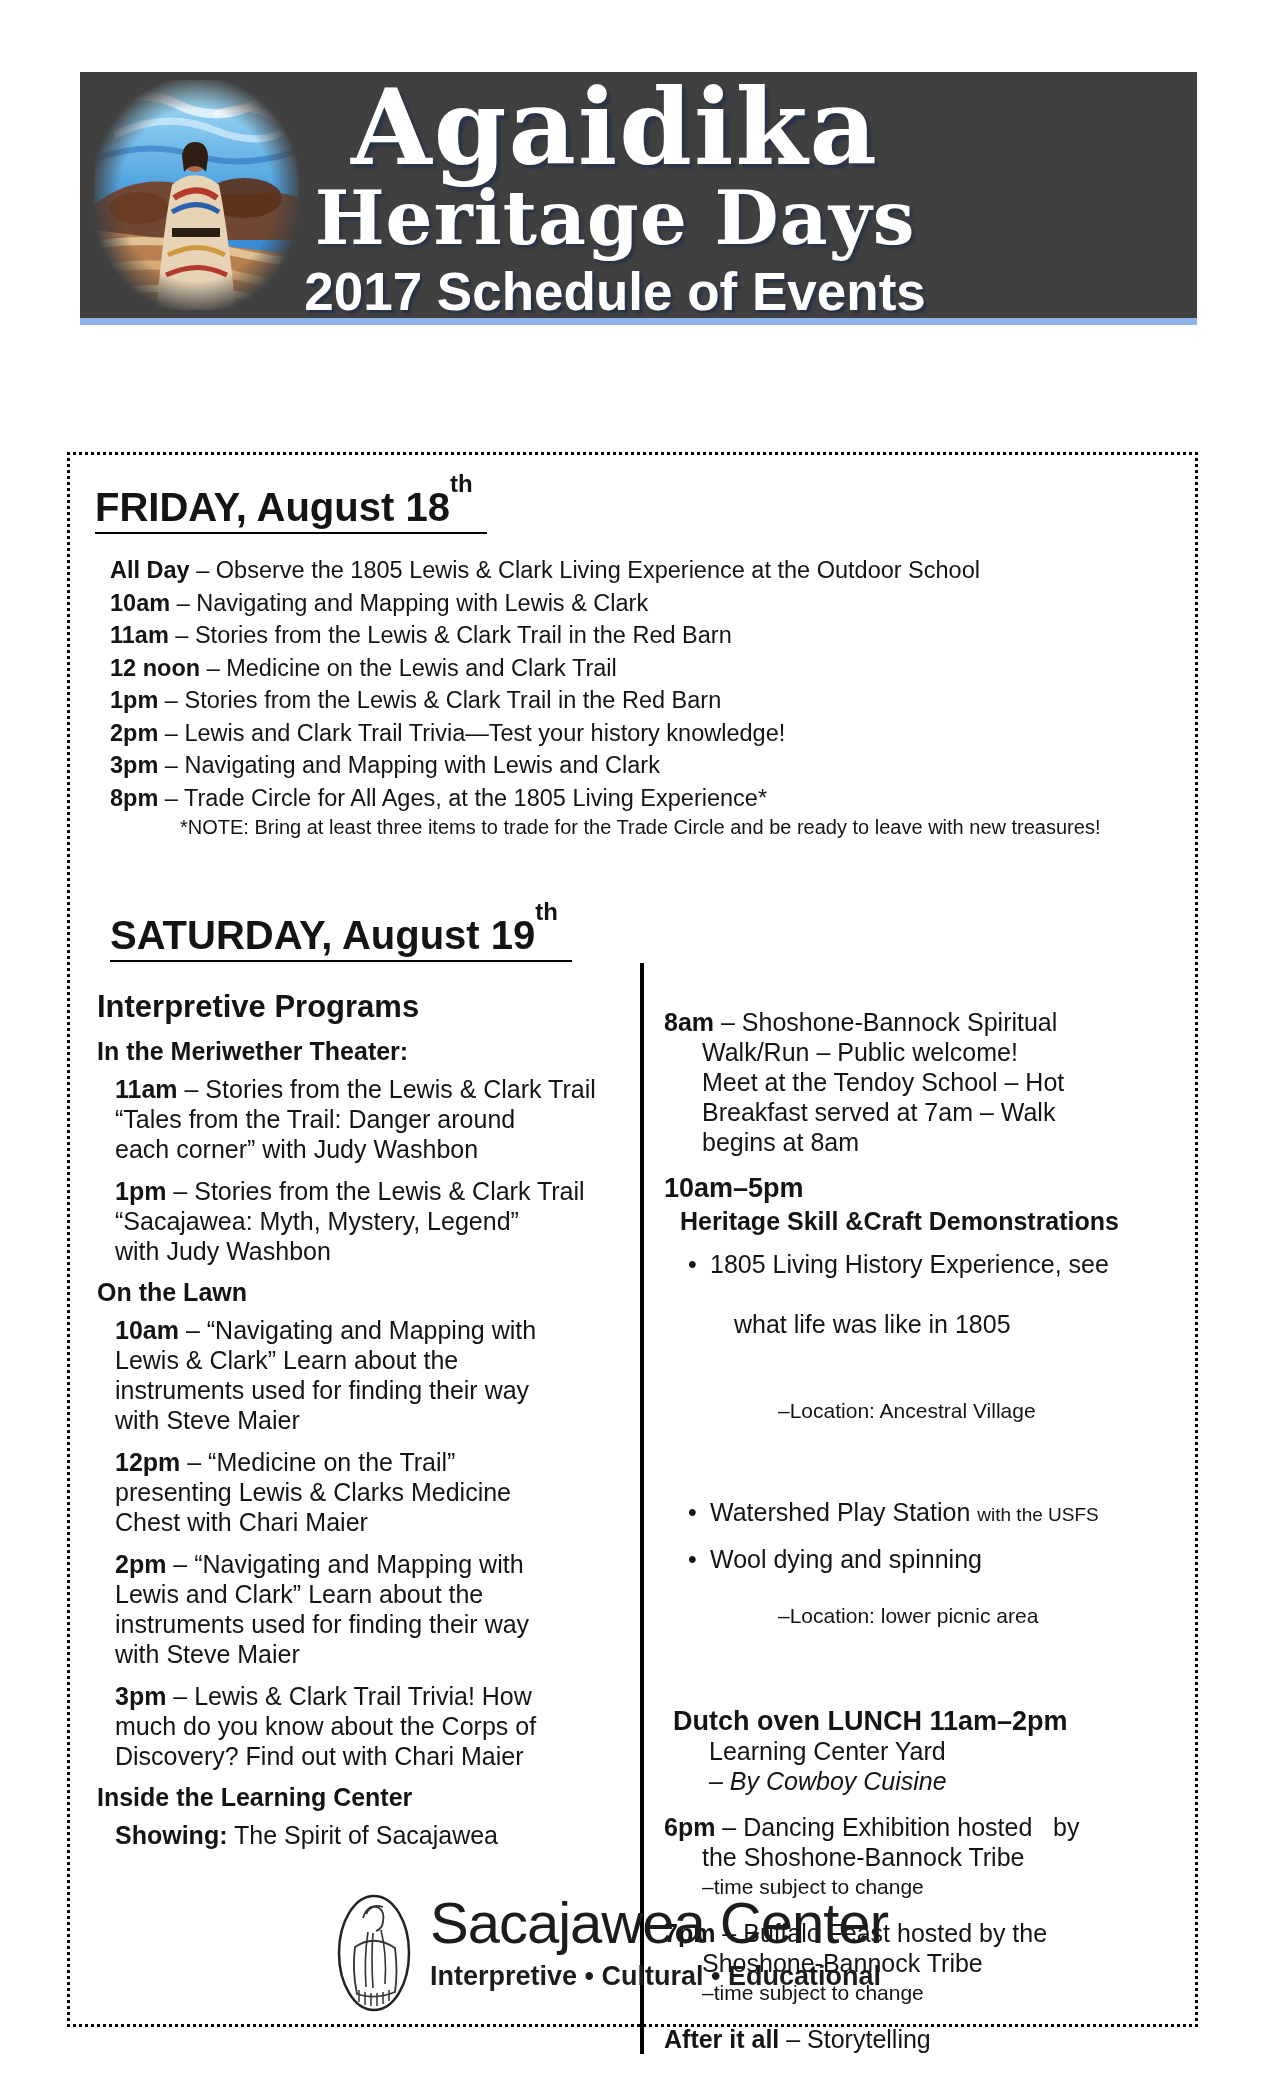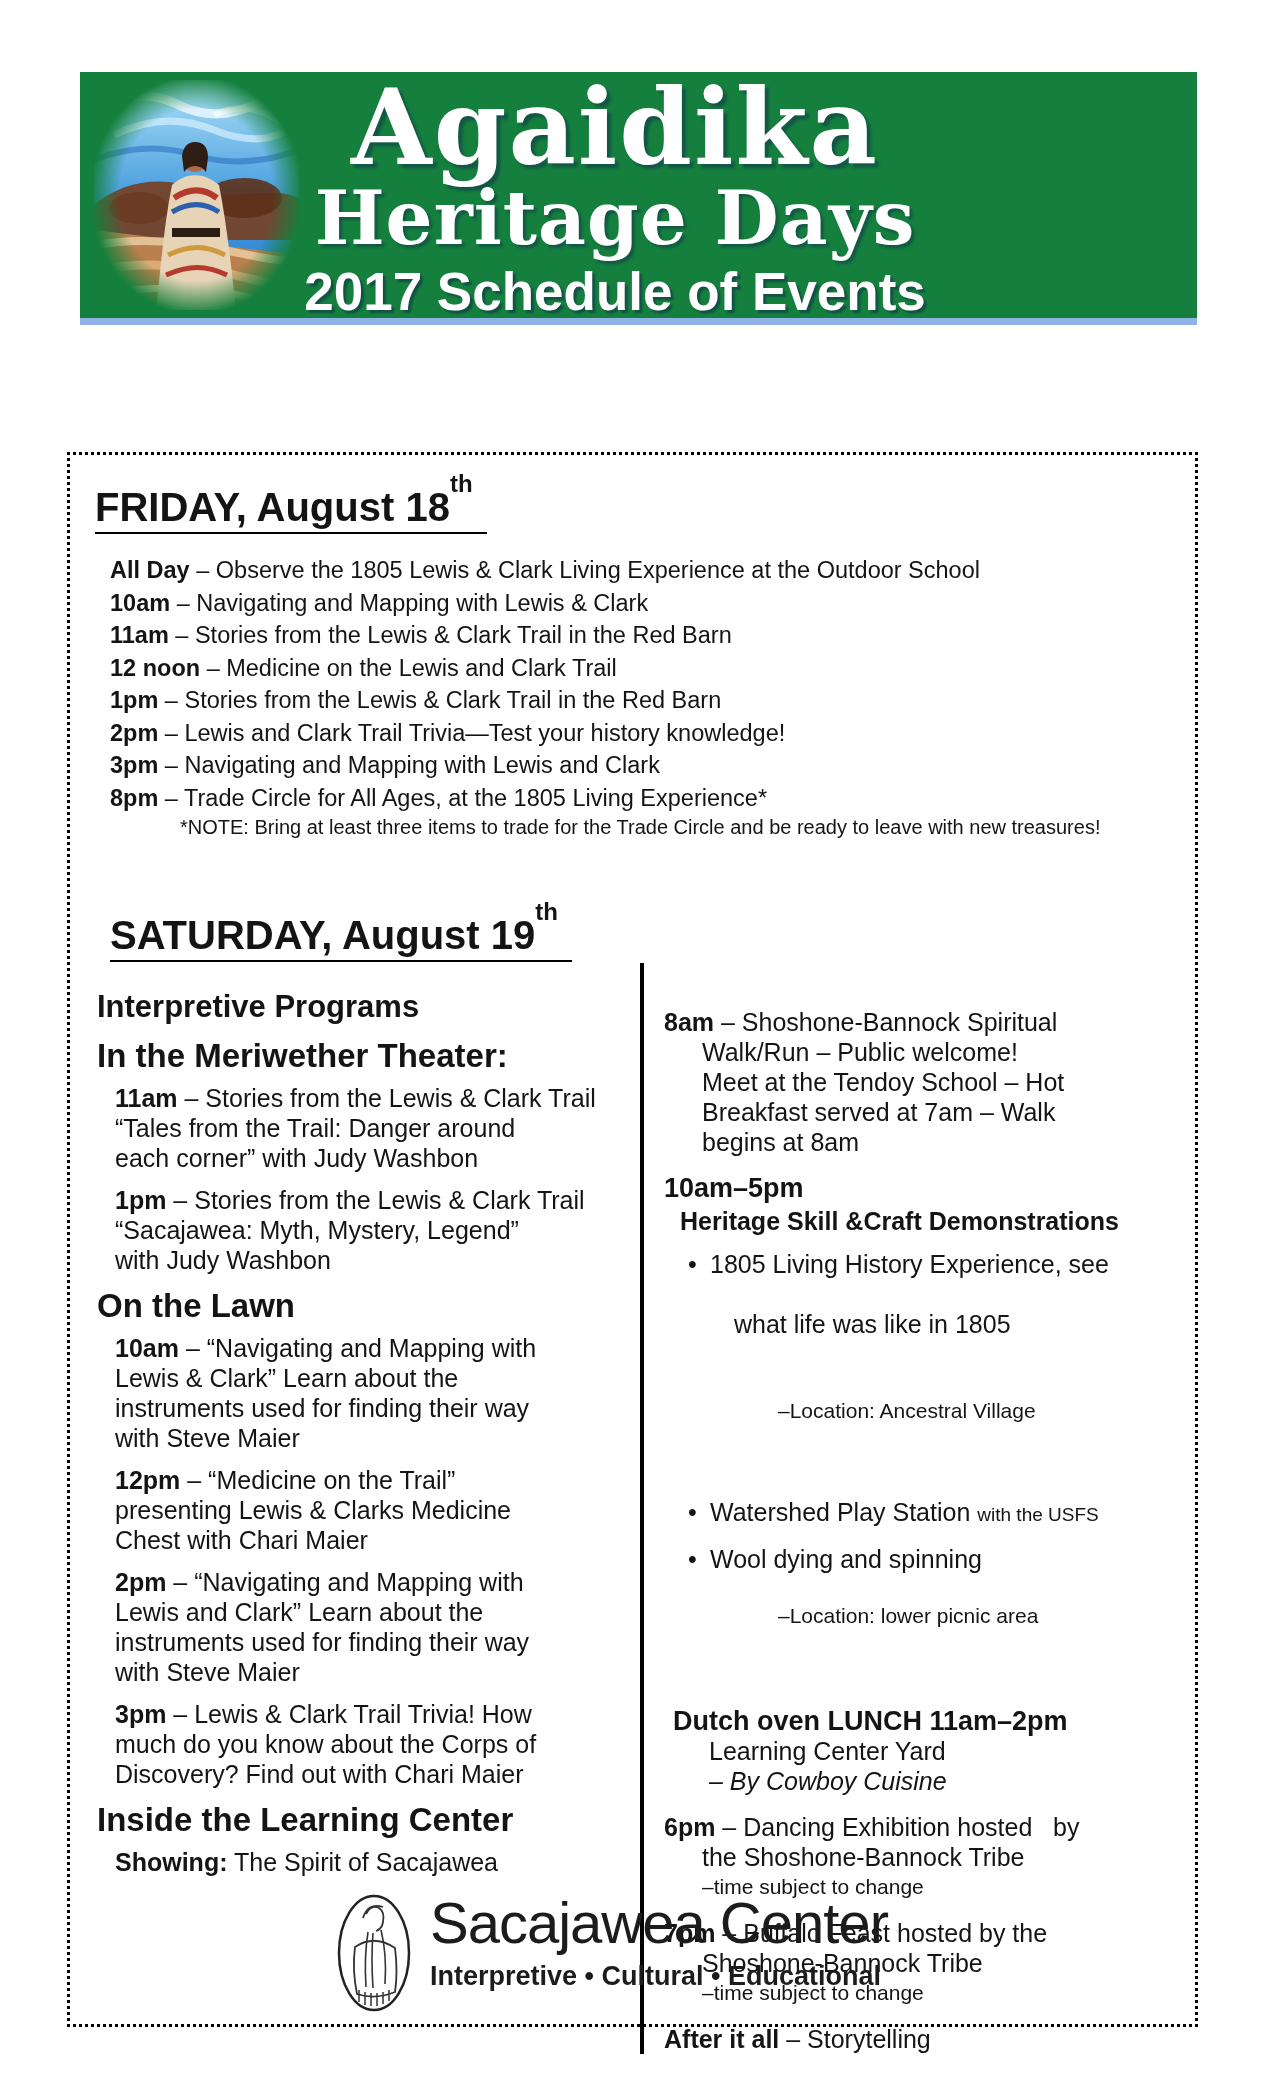--- a/index.html
+++ b/index.html
@@ -1,21 +1,21 @@
 <!DOCTYPE html>
 <html><head>
 <meta charset="utf-8">
 <style>
   html,body{margin:0;padding:0;background:#ffffff;}
   .page{position:relative;width:1275px;height:2100px;background:#fff;overflow:hidden;
         font-family:"Liberation Sans",sans-serif;color:#141414;}
 
   
   .hdr{position:absolute;left:80px;top:72px;width:1117px;height:246px;
-       background:#15803d;border-bottom:7px solid #8fb3e8;}
+       background:#404040;border-bottom:7px solid #8fb3e8;}
   .hdr-art{position:absolute;left:14px;top:8px;width:205px;height:230px;
        -webkit-mask-image:radial-gradient(ellipse 52% 52% at 50% 50%, #000 72%, transparent 100%);
        mask-image:radial-gradient(ellipse 52% 52% at 50% 50%, #000 72%, transparent 100%);}
   .hdr-text{position:absolute;left:205px;top:4px;width:660px;text-align:center;color:#fff;}
   .t1{font-family:"DejaVu Serif",serif;font-weight:bold;font-size:104px;line-height:104px;
       letter-spacing:2px;text-shadow:4px 4px 3px rgba(15,35,80,.45);}
   .t2{font-family:"DejaVu Serif",serif;font-weight:bold;font-size:74px;line-height:76px;
       letter-spacing:1px;text-shadow:3px 3px 3px rgba(15,35,80,.45);}
   .t3{font-size:53px;line-height:56px;font-weight:bold;margin-top:8px;
       text-shadow:3px 3px 2px rgba(15,35,80,.5);}
@@ -37,21 +37,21 @@
   .sat-heading{position:absolute;left:40px;top:450px;}
 
   .cols{position:absolute;left:25px;top:508px;width:1073px;display:flex;align-items:stretch;}
   .colL{width:545px;padding:26px 12px 0 2px;box-sizing:border-box;}
   .divider{width:4px;background:#000;}
   .colR{flex:1;padding:44px 0 0 20px;box-sizing:border-box;}
 
   .colL{font-size:25px;}
   .colR{font-size:25px;}
   .sec-title{font-size:31px;font-weight:bold;margin-bottom:12px;}
-  .sec-h{font-size:33px;font-weight:bold;margin:10px 0 8px 0;}
+  .sec-h{font-size:25px;font-weight:bold;margin:10px 0 8px 0;}
   .entry{padding-left:18px;margin-bottom:12px;}
   .entry div{line-height:30px;white-space:pre-wrap;}
   .show-line{padding-left:18px;line-height:30px;}
 
   .hang{margin-bottom:16px;}
   .hang div{line-height:30px;white-space:pre-wrap;}
   .hang .cont{padding-left:38px;}
   .rnote{font-size:21px;line-height:24px;padding-left:38px;}
 
   .rh{font-weight:bold;font-size:27px;line-height:30px;}

